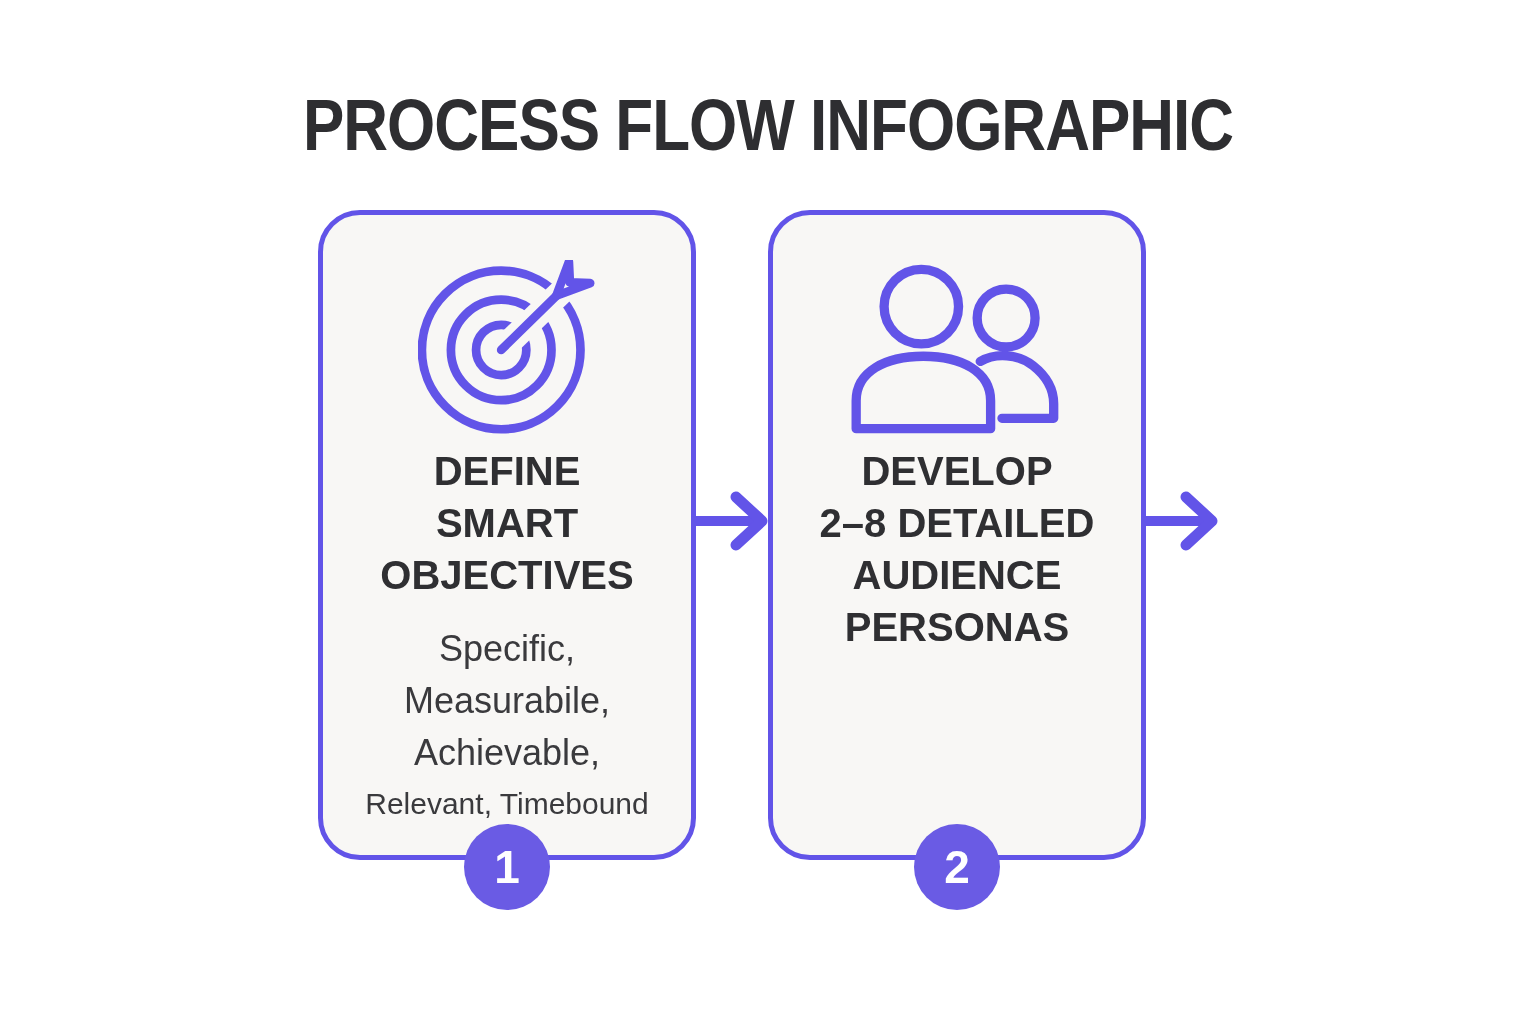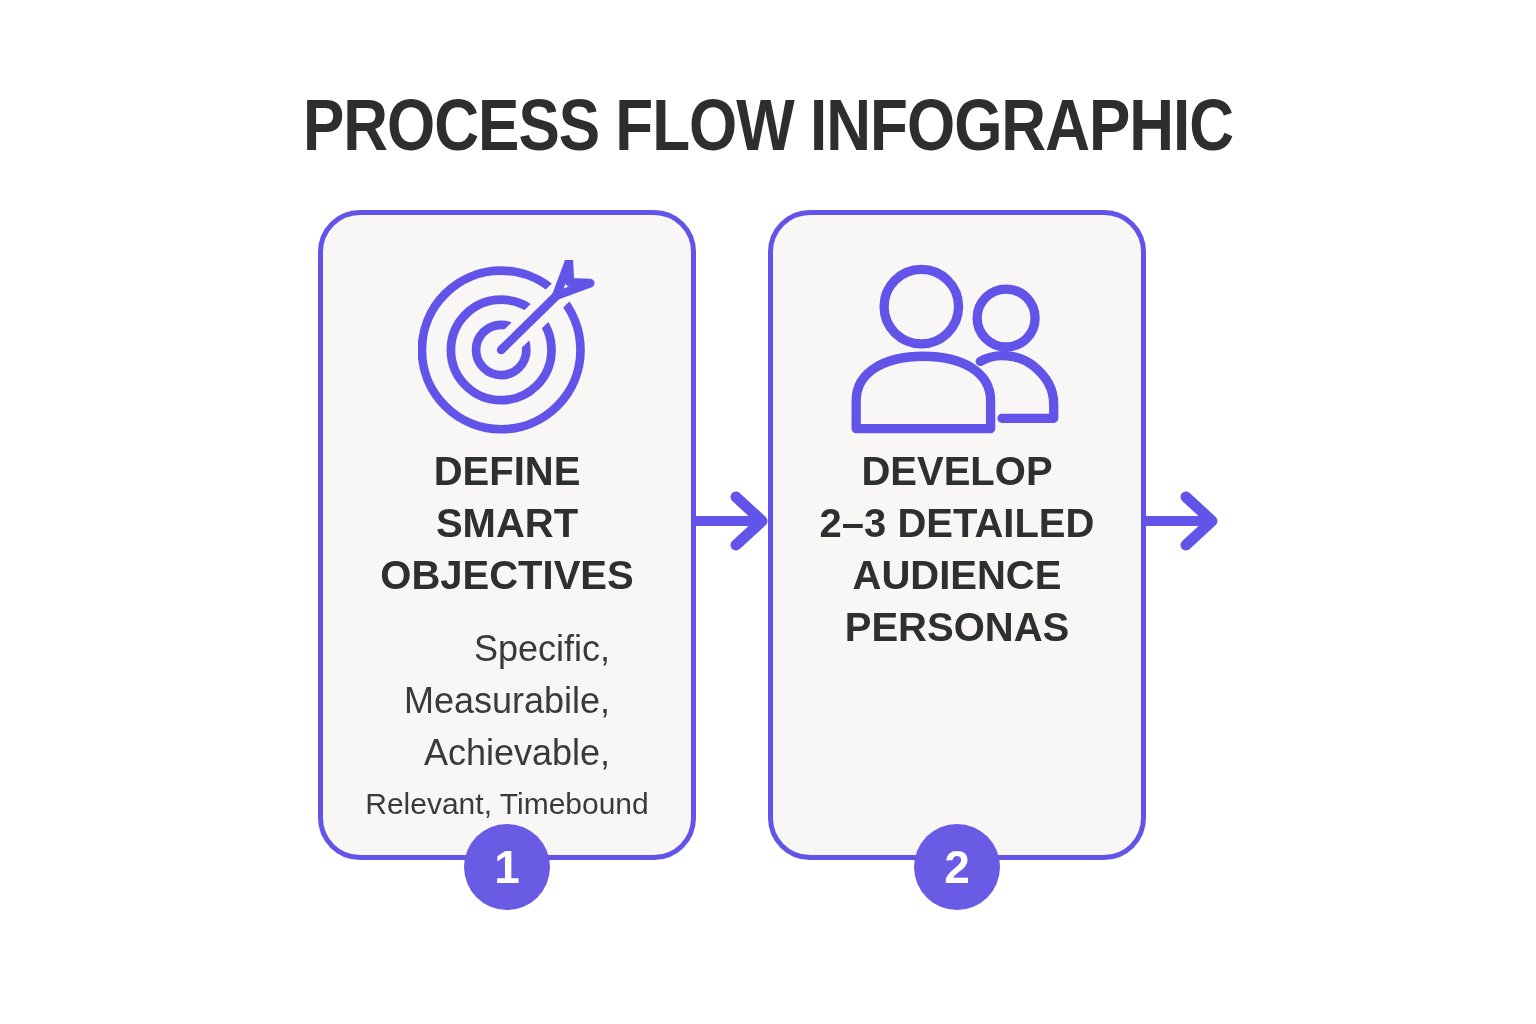--- a/index.html
+++ b/index.html
@@ -59,21 +59,21 @@
     line-height:52px;
     color:var(--heading-text);
     text-align:center;
     white-space:pre-line;
   }
   .subtext{
     margin-top:22px;
     font-size:36px;
     line-height:52px;
     color:var(--body-text);
-    text-align:right;
+    text-align:center;
     white-space:pre-line;
   }
   .sub-small{
     margin-top:2px;
     font-size:30px;
     line-height:46px;
     color:var(--body-text);
     text-align:right;
     white-space:pre-line;
   }
@@ -156,21 +156,21 @@
   <div class="card">
     <div class="icon-box">
       <svg width="212" height="171" viewBox="0 0 205 165">
         <circle class="stroke" cx="68" cy="42" r="36" stroke-width="9"></circle>
         <circle class="stroke" cx="150" cy="53" r="28" stroke-width="9"></circle>
         <path class="stroke" d="M 125,95 C 140,86 162,88 176,99 C 190,110 196,122 196,136 L 196,150 L 146,150" stroke-width="9"></path>
         <path class="stroke" d="M 5,160 L 5,133 C 5,105 33,90 70,90 C 107,90 135,105 135,133 L 135,160 Z" stroke-width="9"></path>
       </svg>
     </div>
     <div class="heading">DEVELOP
-2–3 DETAILED
+2–8 DETAILED
 AUDIENCE
 PERSONAS</div>
 
     <div class="badge">2</div>
   </div>
 
   <div class="connector">
     <svg width="72" height="64" viewBox="0 0 72 64">
       <line class="stroke" x1="0" y1="32" x2="56" y2="32" stroke-width="10" stroke-linecap="butt"></line>
       <polyline class="stroke" points="40,8 66,32 40,56" stroke-width="11"></polyline>

